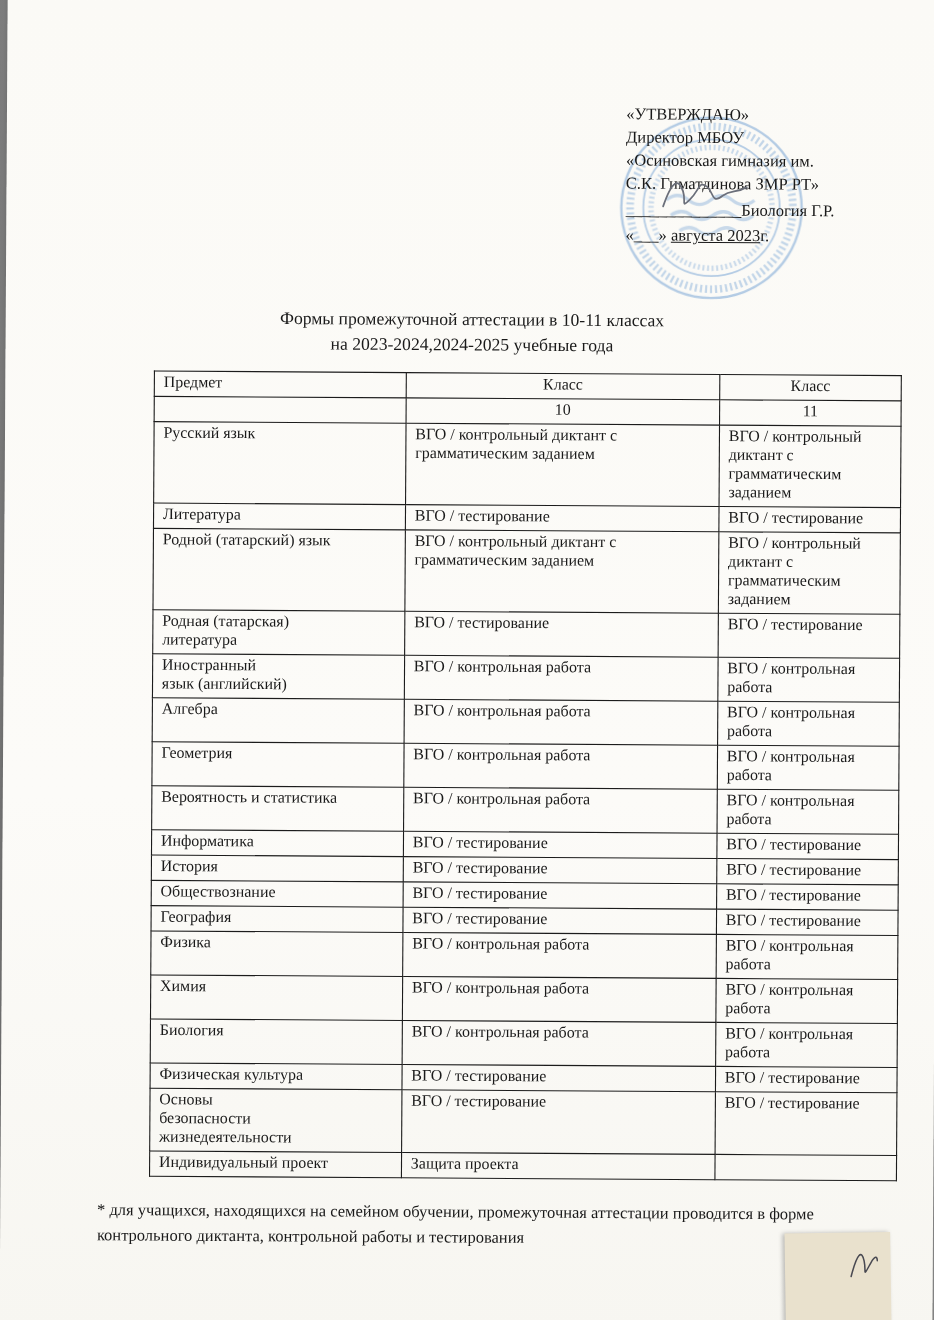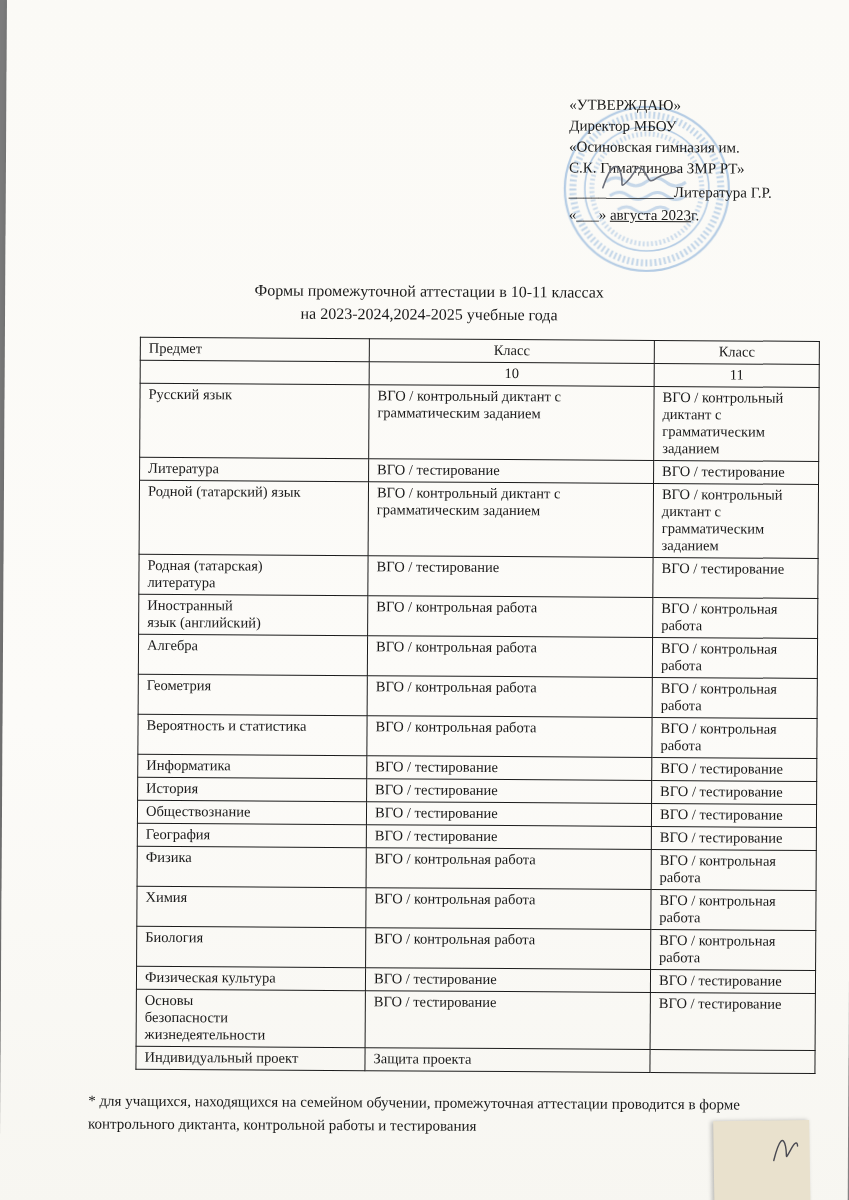--- a/index.html
+++ b/index.html
@@ -140,21 +140,21 @@
 
   <div class="approval">
     <div>«УТВЕРЖДАЮ»</div>
     <div>Директор МБОУ</div>
     <div>«Осиновская гимназия им.</div>
     <div>С.К. Гиматдинова ЗМР РТ»</div>
     <div class="sig-row">
       <svg class="signature-svg" width="90" height="34" viewBox="0 0 90 34">
         <path d="M6,28 C14,4 20,2 24,14 C27,23 22,30 30,22 C40,12 38,4 46,10 C52,15 50,26 60,18 C68,12 72,16 82,10" fill="none" stroke="#6b6f7a" stroke-width="1.6" stroke-linecap="round"></path>
       </svg>
-      <span>______________</span><span>Литература Г.Р.</span>
+      <span>______________</span><span>Биология Г.Р.</span>
     </div>
     <div class="date-row"><span>«___» </span><span class="underline">августа 2023</span><span>г.</span></div>
   </div>
 
   <div class="doc-title">
     <div>Формы промежуточной аттестации в 10-11 классах</div>
     <div>на 2023-2024,2024-2025 учебные года</div>
   </div>
 
   <table class="att">

